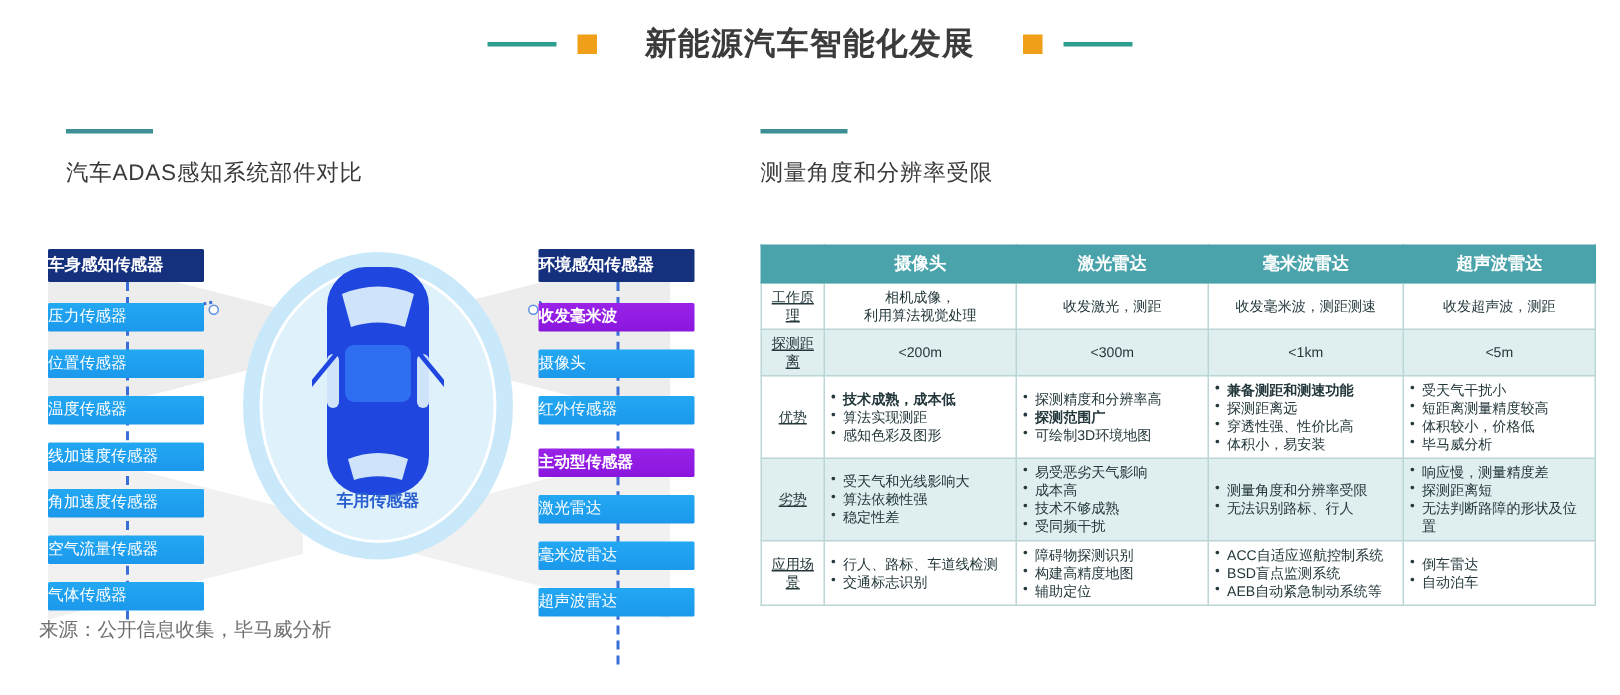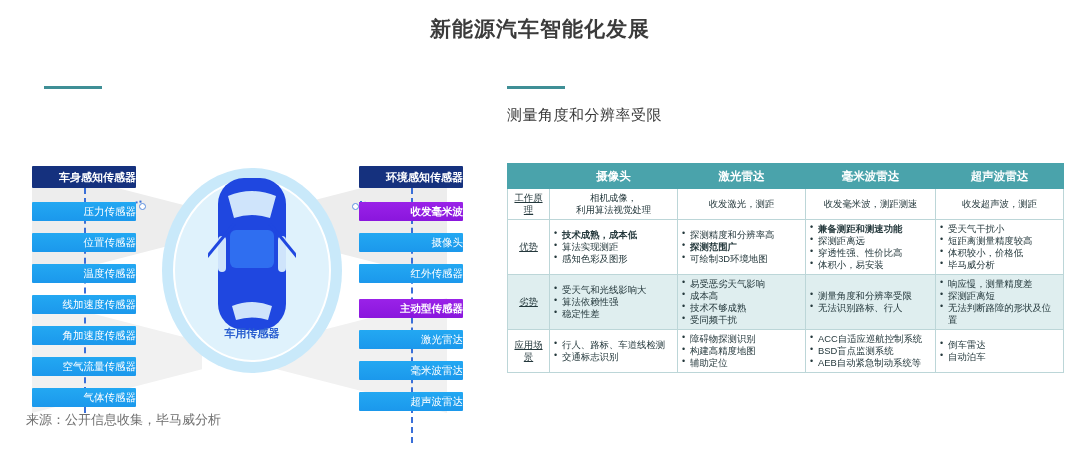--- a/index.html
+++ b/index.html
@@ -7,21 +7,21 @@
     width: 1080px; height: 463px;
     background: #ffffff;
     font-family: "Liberation Sans", "DejaVu Sans", sans-serif;
     overflow: hidden;
   }
   .page { position: relative; width: 1080px; height: 463px; background: #fff; }
 
   
   .header {
     position: absolute; top: 0; left: 0; width: 1080px; height: 58px;
-    display: flex; align-items: center; justify-content: center; gap: 14px; flex-direction: column;
+    display: flex; align-items: center; justify-content: center; gap: 14px;
   }
   .hdr-dash { width: 46px; height: 3px; background: #2e9e8f; }
   .hdr-square { width: 13px; height: 13px; background: #f0a018; }
   .hdr-title {
     font-size: 21px; font-weight: bold; color: #3b3b3b; letter-spacing: 1px;
     padding: 0 18px;
   }
 
   
   .sec { position: absolute; }
@@ -61,21 +61,21 @@
   .dot-node {
     position: absolute; width: 7px; height: 7px; border-radius: 50%;
     border: 1.5px solid #5b8fe0; background: #fff;
   }
   .vline { position: absolute; width: 0; border-left: 2px dashed #3a6fd8; }
 
   .col { position: absolute; width: 104px; }
   .col-left  { left: 10px; top: 18px; }
   .col-right { left: 337px; top: 18px; }
   .box {
-    height: 19px; line-height: 19px; text-align: right; color: #fff;
+    height: 19px; line-height: 19px; text-align: left; color: #fff;
     font-size: 10.5px; margin-bottom: 7px; border-radius: 1px;
     position: relative; z-index: 3;
   }
   .box-head { background: #15317e; font-weight: bold; height: 22px; line-height: 22px;
               font-size: 11px; margin-bottom: 14px; }
   .box-item { background: linear-gradient(180deg,#23a8f2,#1b98ec); margin-top: 12px; }
   .box-group { background: linear-gradient(180deg,#9a22e8,#8a16dd); font-weight: bold; }
   .gap { height: 9px; }
 
   .src { position: absolute; left: 26px; top: 411px; font-size: 13px; color: #6f6f6f; }
@@ -118,20 +118,21 @@
   <div class="header">
     <div class="hdr-dash"></div>
     <div class="hdr-square"></div>
     <div class="hdr-title">新能源汽车智能化发展</div>
     <div class="hdr-square"></div>
     <div class="hdr-dash"></div>
   </div>
 
   <div class="sec" id="sec-left">
     <div class="sec-rule"></div>
+    <div class="sec-title">汽车ADAS感知系统部件对比</div>
   </div>
 
   <div class="sec" id="sec-right">
     <div class="sec-rule"></div>
     <div class="sec-title">测量角度和分辨率受限</div>
   </div>
 
   <div class="diagram">
 
     <div class="beam beam-l1"></div>
@@ -205,20 +206,27 @@
       </tr>
     </thead>
     <tbody id="table-body">
         <tr class="plain">
           <td class="rowlabel">工作原理</td>
           <td class="center">相机成像，<br>利用算法视觉处理</td>
           <td class="center">收发激光，测距</td>
           <td class="center">收发毫米波，测距测速</td>
           <td class="center">收发超声波，测距</td>
         </tr>
+        <tr class="band">
+          <td class="rowlabel">探测距离</td>
+          <td class="center">&lt;200m</td>
+          <td class="center">&lt;300m</td>
+          <td class="center">&lt;1km</td>
+          <td class="center">&lt;5m</td>
+        </tr>
         <tr class="plain">
           <td class="rowlabel">优势</td>
           <td>
             <ul class="bl">
               <li class="bold">技术成熟，成本低</li>
               <li>算法实现测距</li>
               <li>感知色彩及图形</li>
             </ul>
           </td>
           <td>

